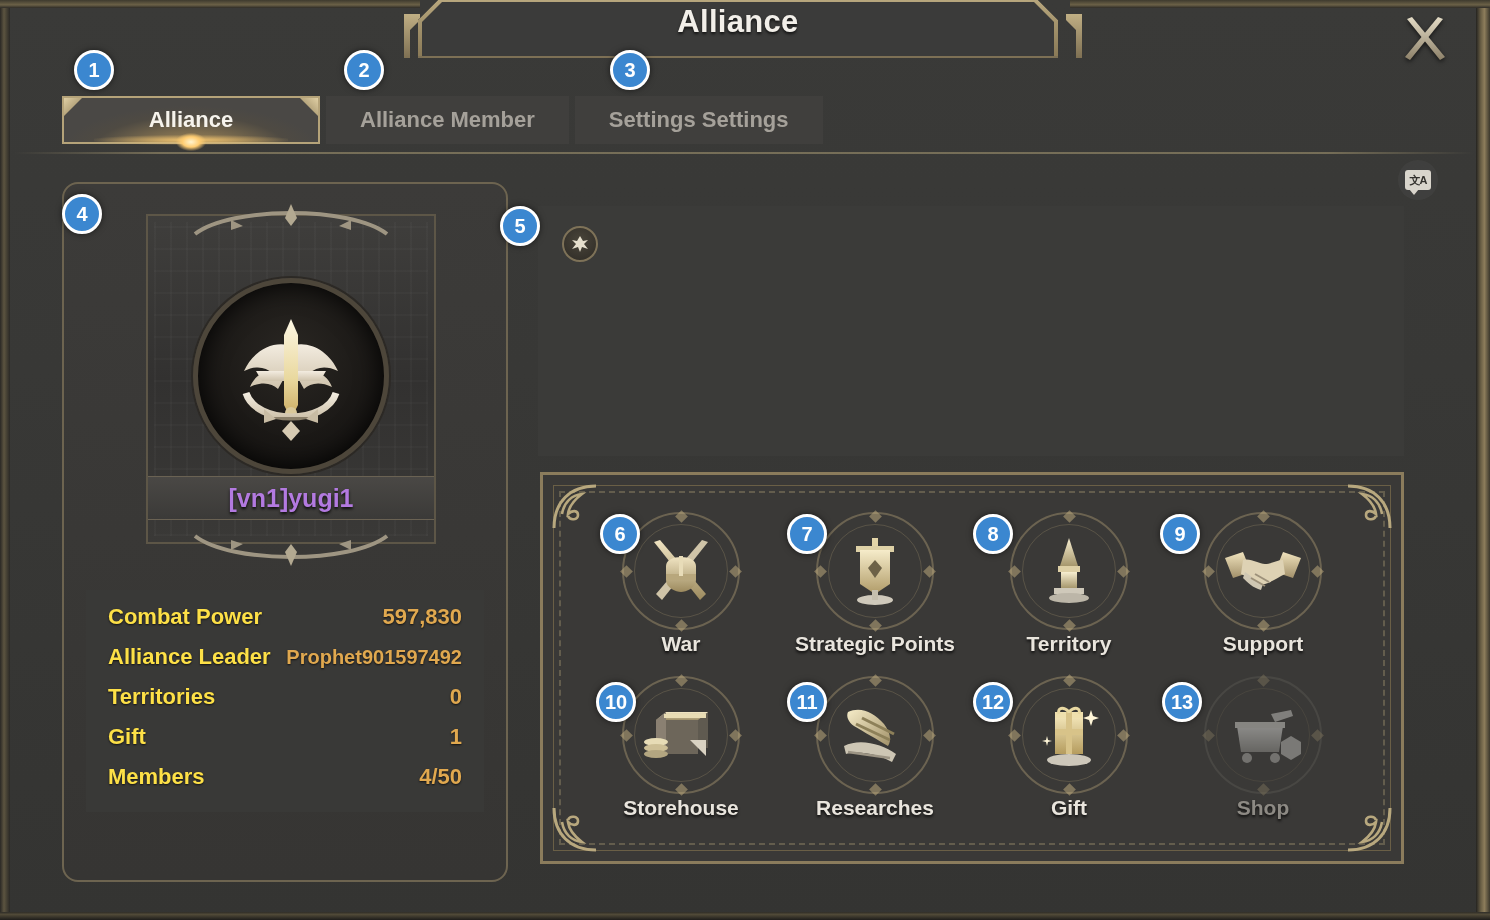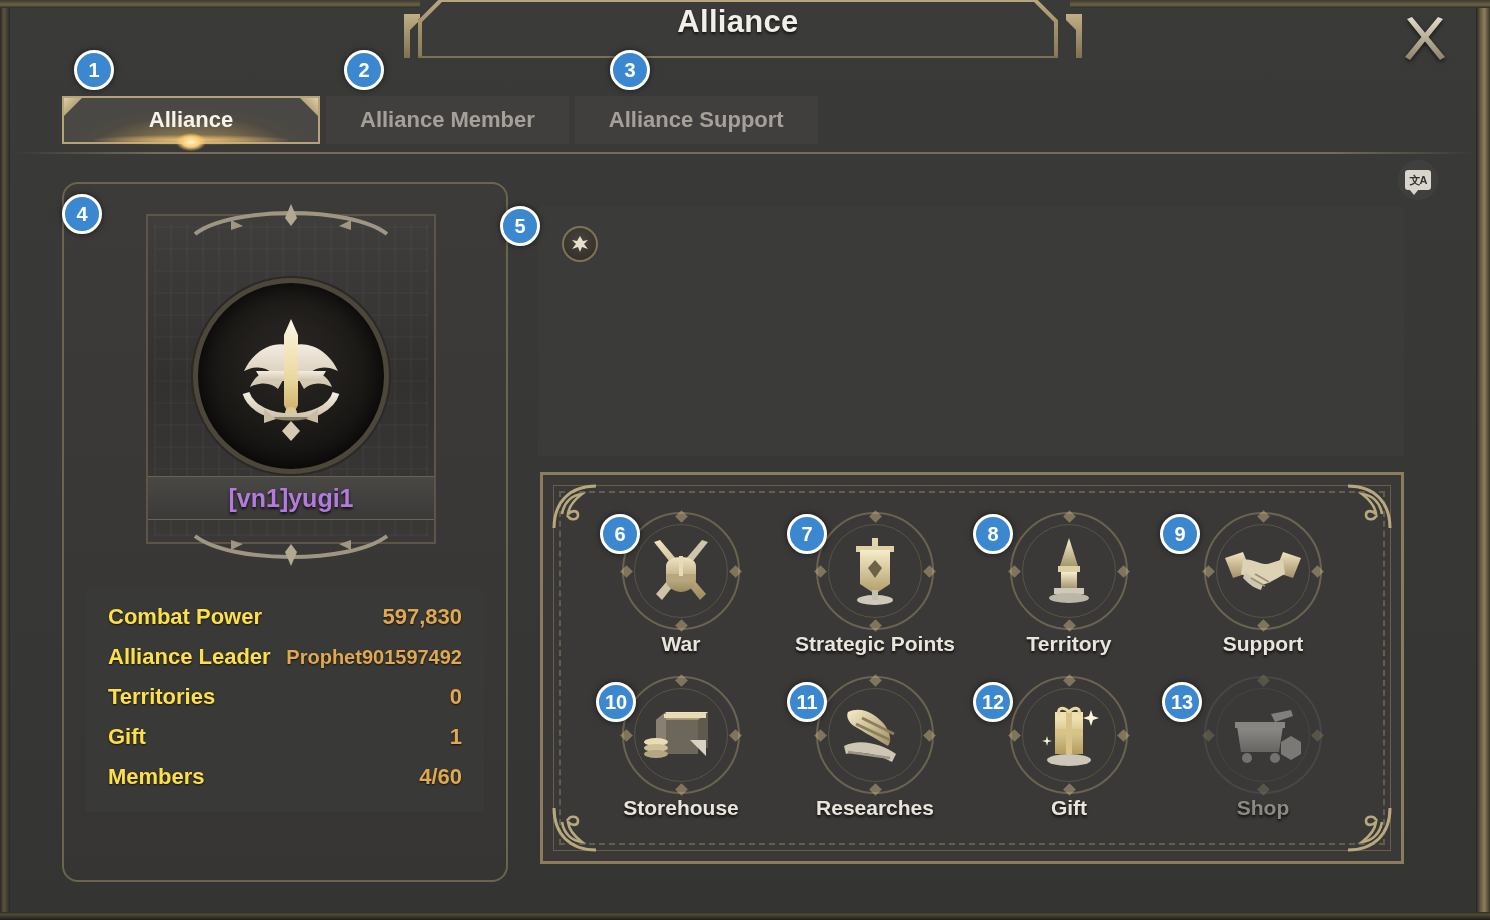--- a/index.html
+++ b/index.html
@@ -304,21 +304,21 @@
       <span class="corner c-tl"></span>
       <span class="corner c-tr"></span>
       <span class="underglow"></span>
       <span class="glow"></span>
       <span>Alliance</span>
     </div>
     <div class="tab inactive">
       <span>Alliance Member</span>
     </div>
     <div class="tab inactive">
-      <span>Alliance Support</span>
+      <span>Settings Settings</span>
     </div>
   </div>
   <div id="tab-divider"></div>
 
   <div id="translate-btn">
     <div class="tr-bubble">文A</div>
   </div>
 
   <div id="left-panel">
 
@@ -385,21 +385,21 @@
       <div class="stat-row">
         <span class="stat-label">Territories</span>
         <span class="stat-value">0</span>
       </div>
       <div class="stat-row">
         <span class="stat-label">Gift</span>
         <span class="stat-value">1</span>
       </div>
       <div class="stat-row">
         <span class="stat-label">Members</span>
-        <span class="stat-value">4/60</span>
+        <span class="stat-value">4/50</span>
       </div>
     </div>
   </div>
 
   <div id="notices-panel">
     <div id="notices-head">
       <div id="notices-emblem">
         <svg width="22" height="22" viewBox="0 0 22 22">
           <path d="M11 3 L14 8 L19 7 L15 11 L19 16 L13 14 L11 19 L9 14 L3 16 L7 11 L3 7 L8 8 Z" fill="#e6dfcd"></path>
         </svg>

